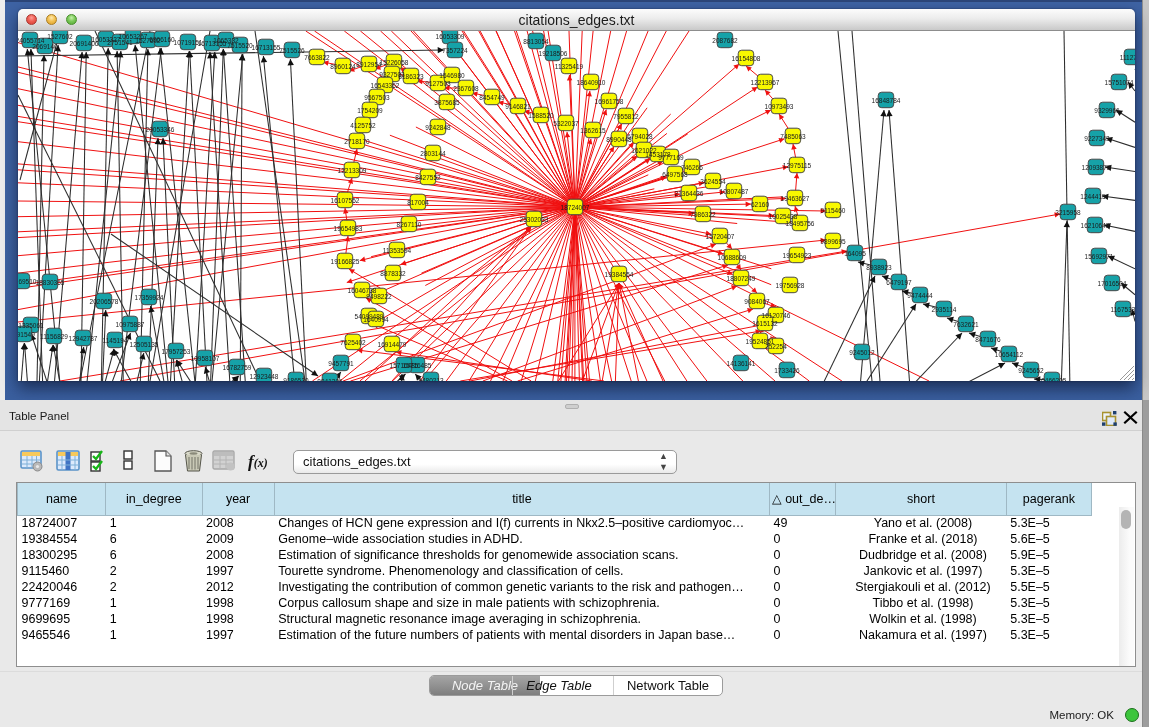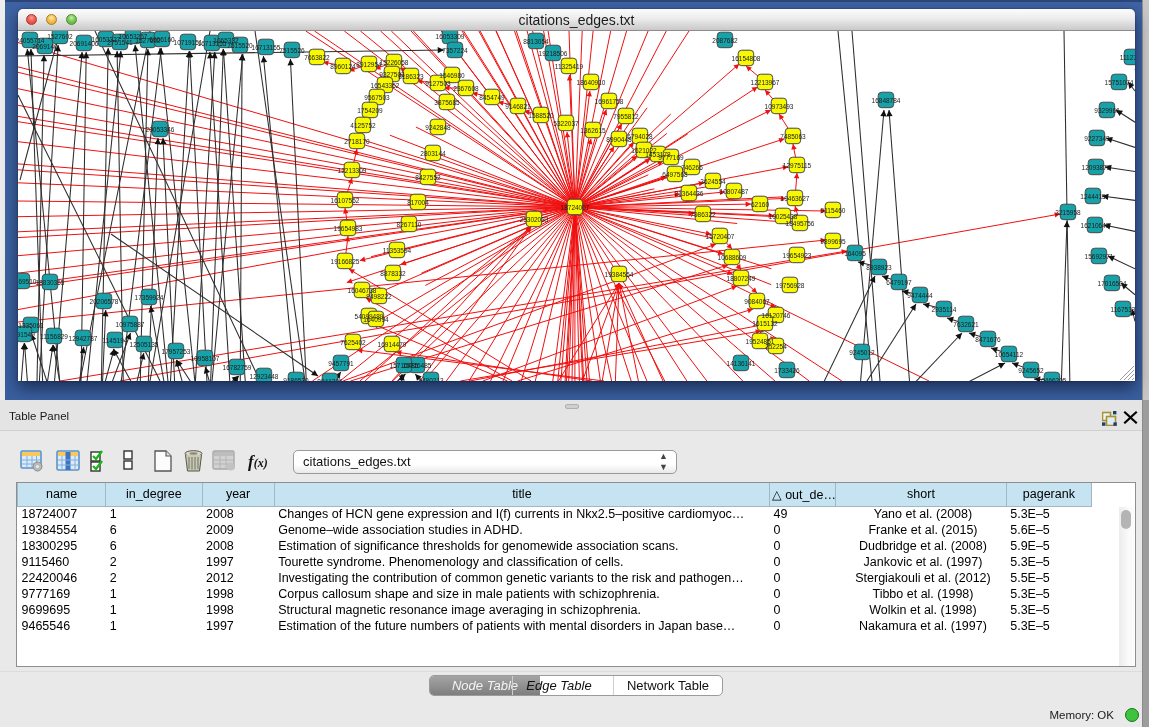--- a/index.html
+++ b/index.html
@@ -25,21 +25,21 @@
   #phdr { position:absolute; left:0; top:0; width:1142px; height:31px; background:#e4e4e4; border-bottom:1px solid #d0d0d0; }
   #phdr span.t { position:absolute; left:9px; top:10px; font-size:11.5px; color:#1a1a1a; }
   #float-ic { position:absolute; left:1102px; top:11px; width:15px; height:15px; }
   #close-ic { position:absolute; left:1123px; top:10px; width:15px; height:15px; font-weight:bold; font-size:14px; color:#000; }
   #toolbar { position:absolute; left:0; top:31px; width:1142px; height:48px; }
   #combo { position:absolute; left:293px; top:19px; width:384px; height:24px; background:linear-gradient(#ffffff 60%,#e9e9e9);
            border:1px solid #9a9a9a; border-radius:5px; font-size:13px; color:#111; line-height:22px; padding-left:9px; }
   #combo .arr { position:absolute; right:8px; top:0px; font-size:9px; color:#444; line-height:11px; text-align:center; }
   #tblwrap { position:absolute; left:16px; top:82px; width:1120px; height:185px; background:#fff; border:1px solid #8e8e8e; }
   table.dt { border-collapse:collapse; table-layout:fixed; width:1075px; font-size:12.5px; color:#000; }
-  table.dt th { height:23px; background:#c5e3f0; border:1px solid #9fb8c4; border-top:none; font-weight:normal; font-size:12.5px; padding:0 2px; overflow:hidden; white-space:nowrap; }
+  table.dt th { height:32px; background:#c5e3f0; border:1px solid #9fb8c4; border-top:none; font-weight:normal; font-size:12.5px; padding:0 2px; overflow:hidden; white-space:nowrap; }
   table.dt td { height:16px; padding:0 0 0 4px; overflow:hidden; white-space:nowrap; }
   #scrollbar { position:absolute; right:1px; top:24px; width:15px; height:159px; background:linear-gradient(90deg,#ececec,#fbfbfb 70%); }
   #thumb { position:absolute; left:2px; top:3px; width:10px; height:19px; border-radius:6px; background:#b4b4b4; }
   #tabs { position:absolute; left:429px; top:275px; width:294px; height:21px; border:1px solid #9b9b9b; border-radius:5px; background:#fff; font-size:13px; }
   #tabs .seg { position:absolute; top:0; height:19px; line-height:19px; text-align:center; color:#111; }
   #seg1 { left:0; width:110px; background:linear-gradient(180deg,#a5a5a5,#7e7e7e); color:#f4f4f4 !important; border-radius:4px 0 0 4px;font-style:italic; }
   #seg2 { left:82px; width:93px; border-left:1px solid #cfcfcf;font-style:italic; }
   #seg3 { left:183px; width:109px; border-left:1px solid #cfcfcf; }
   #status { position:absolute; left:0; top:300px; width:1142px; height:27px; }
   #mem { position:absolute; right:28px; top:9px; font-size:11.5px; color:#1a1a1a; }
@@ -896,21 +896,21 @@
             <td>49</td>
             <td style="text-align:center">Yano et al. (2008)</td>
             <td>5.3E–5</td>
           </tr>
       <tr>
             <td>19384554</td>
             <td>6</td>
             <td>2009</td>
             <td>Genome–wide association studies in ADHD.</td>
             <td>0</td>
-            <td style="text-align:center">Franke et al. (2015)</td>
+            <td style="text-align:center">Franke et al. (2018)</td>
             <td>5.6E–5</td>
           </tr>
       <tr>
             <td>18300295</td>
             <td>6</td>
             <td>2008</td>
             <td>Estimation of significance thresholds for genomewide association scans.</td>
             <td>0</td>
             <td style="text-align:center">Dudbridge et al. (2008)</td>
             <td>5.9E–5</td>

